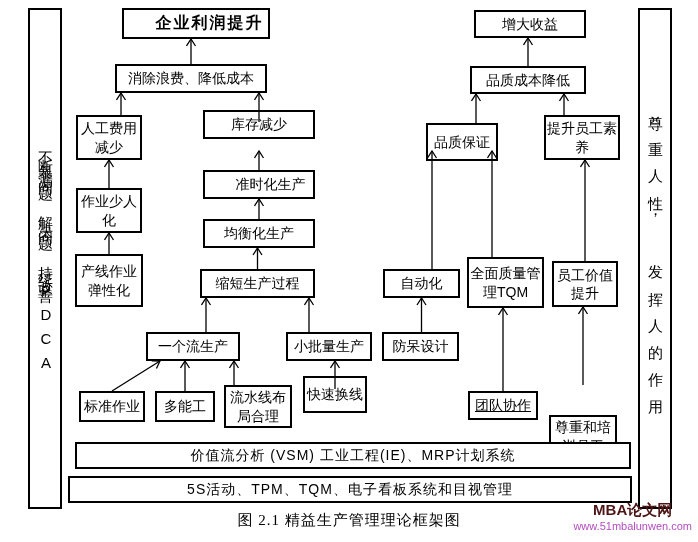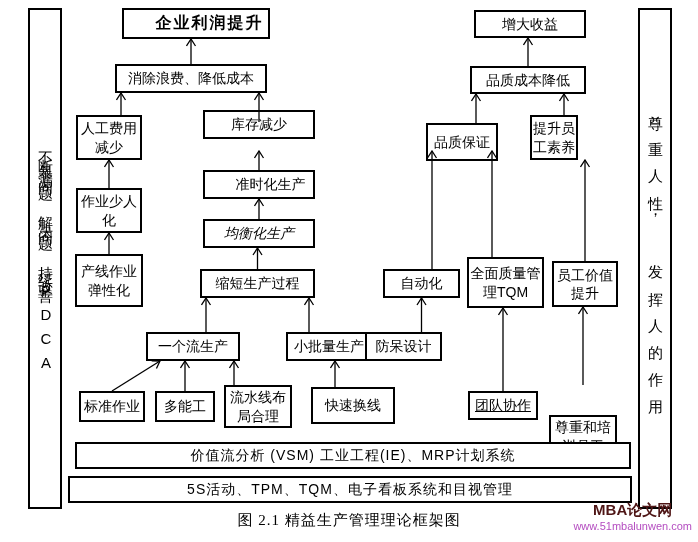--- a/index.html
+++ b/index.html
@@ -54,36 +54,36 @@
     <span class="vtext">尊重人性，发挥人的作用</span>
   </div>
 
   <div class="node title" style="left:122px;top:8px;width:148px;height:31px;padding-left:28px;">企业利润提升</div>
   <div class="node" style="left:474px;top:10px;width:112px;height:28px;">增大收益</div>
   <div class="node" style="left:115px;top:64px;width:152px;height:29px;">消除浪费、降低成本</div>
   <div class="node" style="left:470px;top:66px;width:116px;height:28px;">品质成本降低</div>
   <div class="node" style="left:76px;top:115px;width:66px;height:45px;">人工费用减少</div>
   <div class="node" style="left:203px;top:110px;width:112px;height:29px;">库存减少</div>
   <div class="node" style="left:426px;top:123px;width:72px;height:38px;">品质保证</div>
-  <div class="node" style="left:530px;top:115px;width:48px;height:45px;">提升员工素养</div>
+  <div class="node" style="left:544px;top:115px;width:76px;height:45px;">提升员工素养</div>
   <div class="node" style="left:76px;top:188px;width:66px;height:45px;">作业少人化</div>
   <div class="node" style="left:203px;top:170px;width:112px;height:29px;padding-left:24px;">准时化生产</div>
-  <div class="node" style="left:203px;top:219px;width:112px;height:29px;font-style:italic;">均衡化生产</div>
+  <div class="node" style="left:203px;top:219px;width:112px;height:29px;">均衡化生产</div>
   <div class="node" style="left:75px;top:254px;width:68px;height:53px;">产线作业弹性化</div>
   <div class="node" style="left:200px;top:269px;width:115px;height:29px;">缩短生产过程</div>
   <div class="node" style="left:383px;top:269px;width:77px;height:29px;">自动化</div>
   <div class="node" style="left:467px;top:257px;width:77px;height:51px;">全面质量管理TQM</div>
   <div class="node" style="left:552px;top:261px;width:66px;height:46px;">员工价值提升</div>
   <div class="node" style="left:146px;top:332px;width:94px;height:29px;">一个流生产</div>
   <div class="node" style="left:286px;top:332px;width:86px;height:29px;">小批量生产</div>
-  <div class="node" style="left:365px;top:332px;width:77px;height:29px;">防呆设计</div>
+  <div class="node" style="left:382px;top:332px;width:77px;height:29px;">防呆设计</div>
   <div class="node" style="left:79px;top:391px;width:66px;height:31px;">标准作业</div>
   <div class="node" style="left:155px;top:391px;width:60px;height:31px;">多能工</div>
   <div class="node" style="left:224px;top:385px;width:68px;height:43px;">流水线布局合理</div>
-  <div class="node" style="left:303px;top:387px;width:84px;height:37px;margin-left:8px;">快速换线</div>
+  <div class="node" style="left:303px;top:376px;width:64px;height:37px;">快速换线</div>
   <div class="node" style="left:468px;top:391px;width:70px;height:29px;text-decoration:underline;">团队协作</div>
   <div class="node" style="left:549px;top:385px;width:68px;height:43px;margin-top:30px;">尊重和培训员工</div>
   <div class="node bar" style="left:75px;top:442px;width:556px;height:27px;">价值流分析 (VSM) 工业工程(IE)、MRP计划系统</div>
   <div class="node bar" style="left:68px;top:476px;width:564px;height:27px;">5S活动、TPM、TQM、电子看板系统和目视管理</div>
 
   <svg id="arrows" viewBox="0 0 698 542">
     <defs>
       <marker id="arrowhead" viewBox="-9 -5.5 10 11" refX="0" refY="0" markerWidth="10" markerHeight="11" orient="auto" markerUnits="userSpaceOnUse">
         <path d="M-7,-4.5 L0,0 L-7,4.5" fill="none" stroke="#000" stroke-width="1.3"></path>
       </marker>

